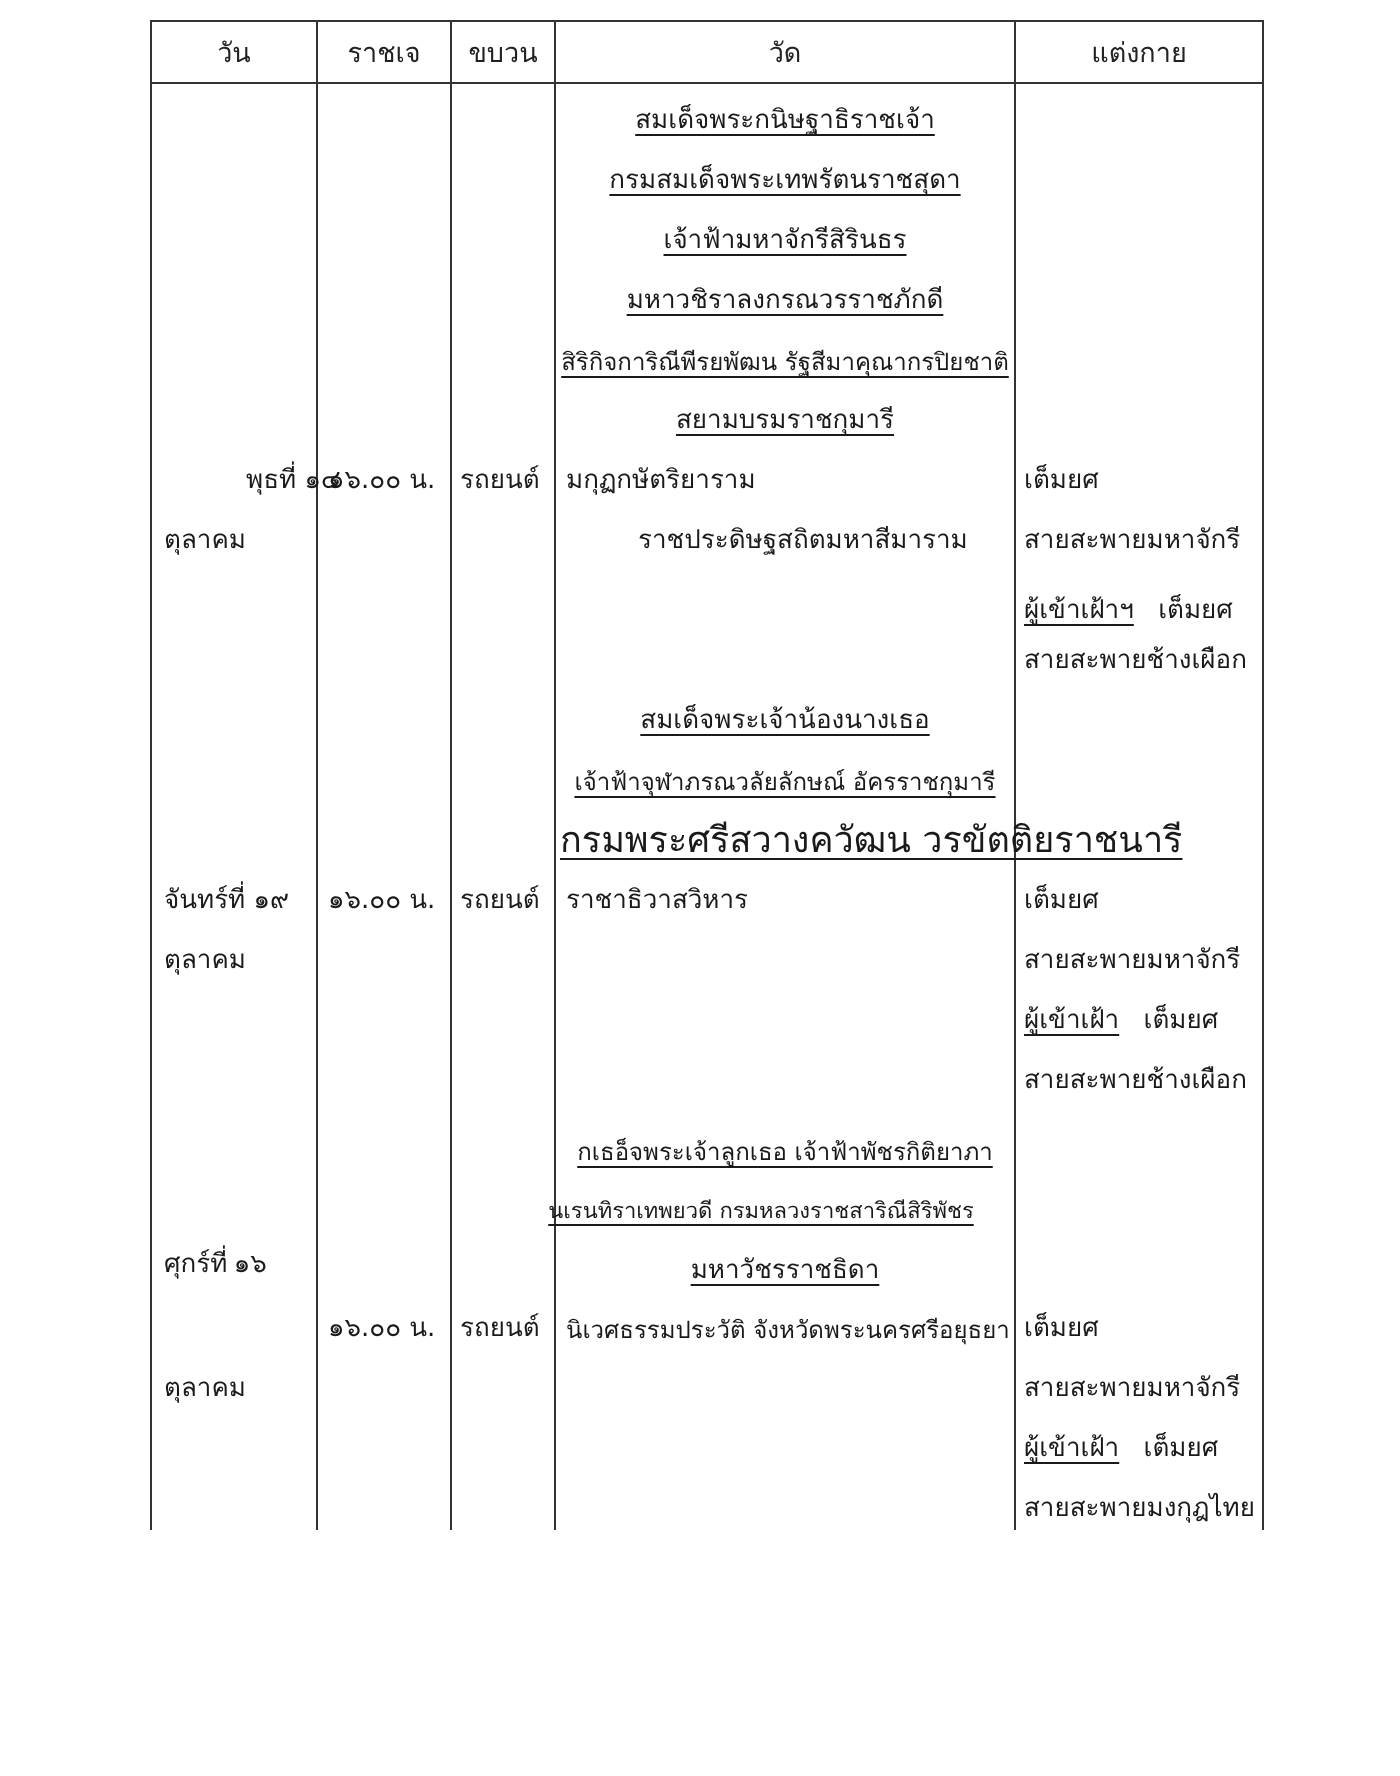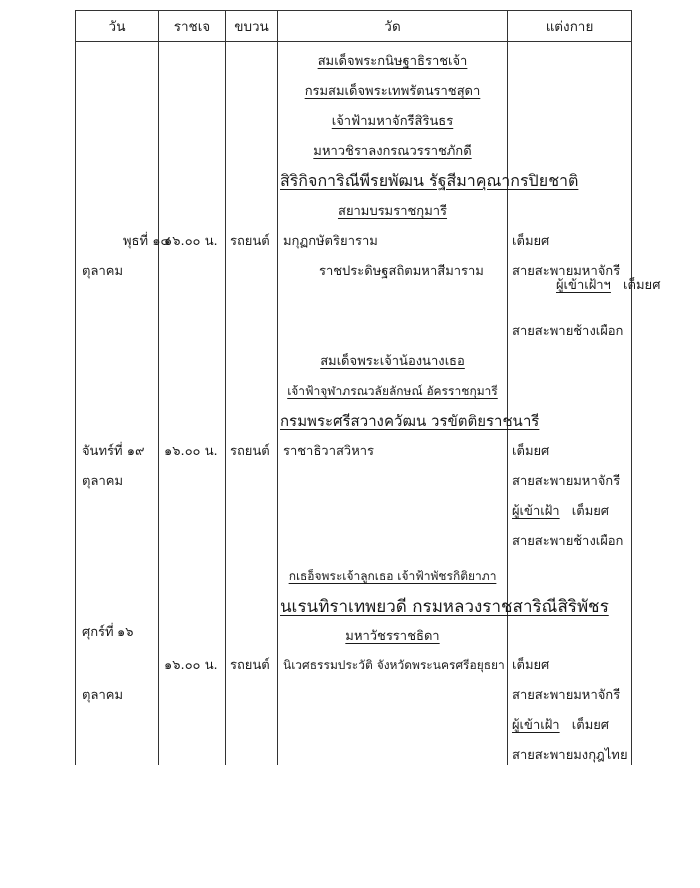--- a/index.html
+++ b/index.html
@@ -76,62 +76,62 @@
     <div class="hdr-cell" style="left:226px; width:51px;">ขบวน</div>
     <div class="hdr-cell" style="left:278px; width:229px;">วัด</div>
     <div class="hdr-cell" style="left:508px; width:123px;">แต่งกาย</div>
   </div>
 
   <div>
     <div class="txt center u" style="left:280px; width:225px; top:46px;">สมเด็จพระกนิษฐาธิราชเจ้า</div>
     <div class="txt center u" style="left:280px; width:225px; top:76px;">กรมสมเด็จพระเทพรัตนราชสุดา</div>
     <div class="txt center u" style="left:280px; width:225px; top:106px;">เจ้าฟ้ามหาจักรีสิรินธร</div>
     <div class="txt center u" style="left:280px; width:225px; top:136px;">มหาวชิราลงกรณวรราชภักดี</div>
-    <div class="txt center u" style="left:280px; width:225px; top:166px; font-size:16px;">สิริกิจการิณีพีรยพัฒน รัฐสีมาคุณากรปิยชาติ</div>
+    <div class="txt center u" style="left:280px; width:225px; top:166px; font-size:12px;">สิริกิจการิณีพีรยพัฒน รัฐสีมาคุณากรปิยชาติ</div>
     <div class="txt center u" style="left:280px; width:225px; top:196px;">สยามบรมราชกุมารี</div>
 
     <div class="txt" style="left:82px; top:226px;margin-left:41px;">พุธที่  ๑๔</div>
     <div class="txt" style="left:82px; top:256px;">ตุลาคม</div>
     <div class="txt" style="left:164px; top:226px;">๑๖.๐๐ น.</div>
     <div class="txt" style="left:230px; top:226px;">รถยนต์</div>
     <div class="txt" style="left:283px; top:226px;">มกุฏกษัตริยาราม</div>
     <div class="txt" style="left:283px; top:256px;margin-left:36px;">ราชประดิษฐสถิตมหาสีมาราม</div>
 
     <div class="txt" style="left:512px; top:226px;">เต็มยศ</div>
     <div class="txt" style="left:512px; top:256px;">สายสะพายมหาจักรี</div>
-    <div class="txt" style="left:512px; top:270px;margin-left:44px;">
+    <div class="txt" style="left:512px; top:291px;">
       <span class="u">ผู้เข้าเฝ้าฯ</span>
       <span style="margin-left:8px;">เต็มยศ</span>
     </div>
     <div class="txt" style="left:512px; top:316px;">สายสะพายช้างเผือก</div>
   </div>
 
   <div>
     <div class="txt center u" style="left:280px; width:225px; top:346px;">สมเด็จพระเจ้าน้องนางเธอ</div>
     <div class="txt center u" style="left:280px; width:225px; top:376px; font-size:12px;">เจ้าฟ้าจุฬาภรณวลัยลักษณ์  อัครราชกุมารี</div>
-    <div class="txt center u" style="left:280px; width:225px; top:406px; font-size:15px;">กรมพระศรีสวางควัฒน  วรขัตติยราชนารี</div>
+    <div class="txt center u" style="left:280px; width:225px; top:406px; font-size:18px;">กรมพระศรีสวางควัฒน  วรขัตติยราชนารี</div>
 
     <div class="txt" style="left:82px; top:436px;">จันทร์ที่  ๑๙</div>
     <div class="txt" style="left:82px; top:466px;">ตุลาคม</div>
     <div class="txt" style="left:164px; top:436px;">๑๖.๐๐ น.</div>
     <div class="txt" style="left:230px; top:436px;">รถยนต์</div>
     <div class="txt" style="left:283px; top:436px;">ราชาธิวาสวิหาร</div>
 
     <div class="txt" style="left:512px; top:436px;">เต็มยศ</div>
     <div class="txt" style="left:512px; top:466px;">สายสะพายมหาจักรี</div>
     <div class="txt" style="left:512px; top:496px;">
       <span class="u">ผู้เข้าเฝ้า</span>
       <span style="margin-left:8px;">เต็มยศ</span>
     </div>
     <div class="txt" style="left:512px; top:526px;">สายสะพายช้างเผือก</div>
   </div>
 
   <div>
     <div class="txt center u" style="left:280px; width:225px; top:561px; font-size:12px;">กเธอ็จพระเจ้าลูกเธอ  เจ้าฟ้าพัชรกิติยาภา</div>
-    <div class="txt center u" style="left:280px; width:225px; top:591px; font-size:17px;">นเรนทิราเทพยวดี  กรมหลวงราชสาริณีสิริพัชร</div>
+    <div class="txt center u" style="left:268px; width:225px; top:591px; font-size:11px;">นเรนทิราเทพยวดี  กรมหลวงราชสาริณีสิริพัชร</div>
     <div class="txt center u" style="left:280px; width:225px; top:621px;">มหาวัชรราชธิดา</div>
 
     <div class="txt" style="left:82px; top:617px;font-family:Liberation Serif, serif;">ศุกร์ที่  ๑๖</div>
     <div class="txt" style="left:82px; top:680px;">ตุลาคม</div>
     <div class="txt" style="left:164px; top:650px;">๑๖.๐๐ น.</div>
     <div class="txt" style="left:230px; top:650px;">รถยนต์</div>
     <div class="txt" style="left:283px; top:650px; font-size:12px;">นิเวศธรรมประวัติ จังหวัดพระนครศรีอยุธยา</div>
 
     <div class="txt" style="left:512px; top:650px;">เต็มยศ</div>
     <div class="txt" style="left:512px; top:680px;">สายสะพายมหาจักรี</div>

